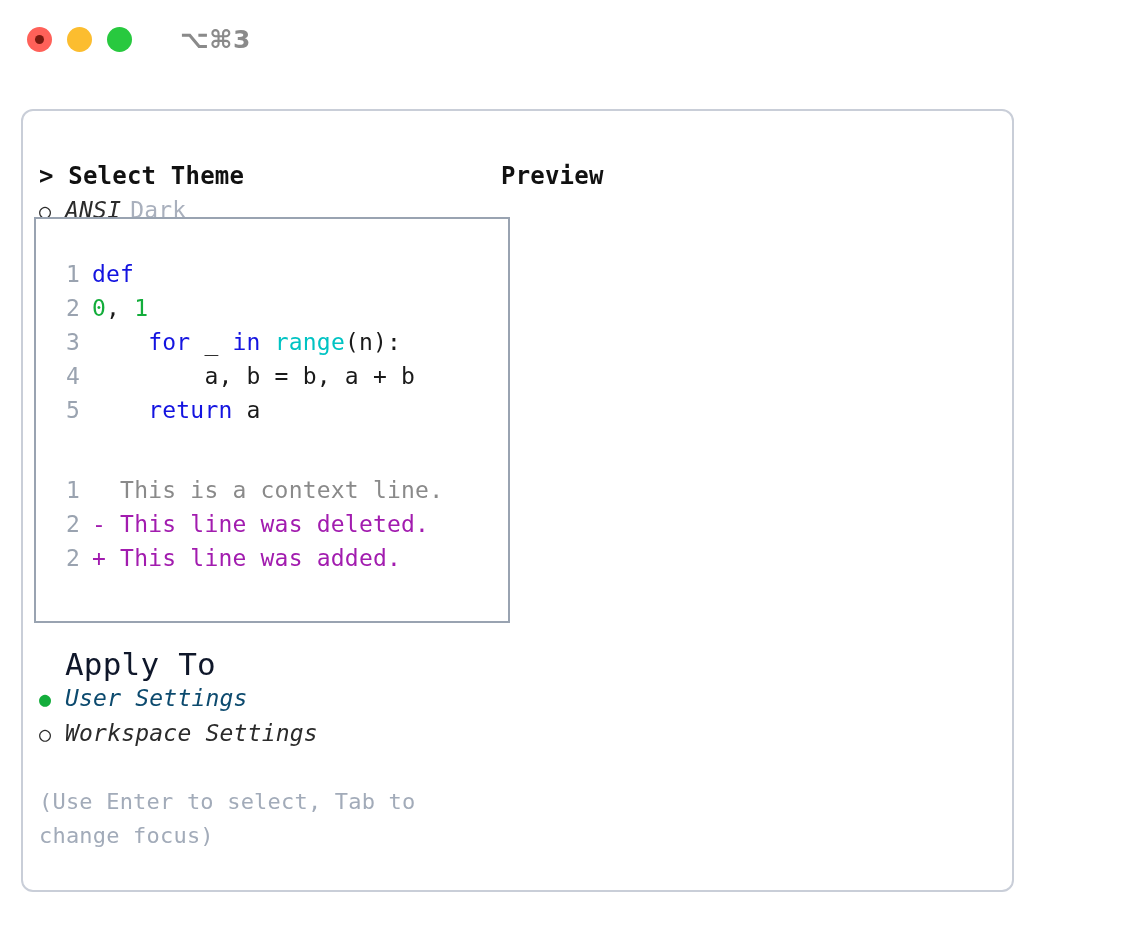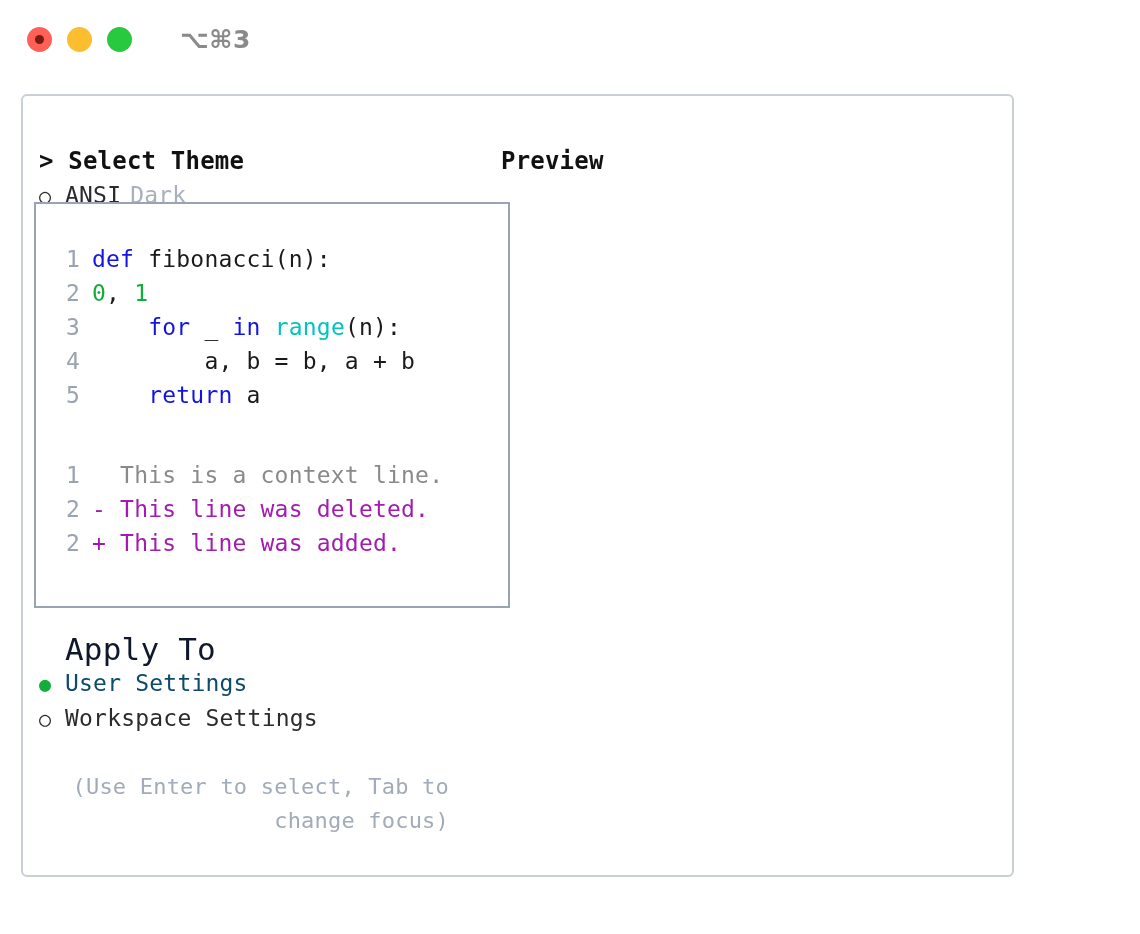--- a/index.html
+++ b/index.html
@@ -58,25 +58,25 @@
     font-weight: bold;
     color: #8a8a8a;
     letter-spacing: 0.5px;
     font-family: "DejaVu Sans", "Liberation Sans", sans-serif;
   }
 
   
   .dialog {
     position: absolute;
     left: 21px;
-    top: 94px;
+    top: 109px;
     width: 993px;
     height: 783px;
     border: 2px solid #c9ced8;
-    border-radius: 6px;
+    border-radius: 12px;
     background: #ffffff;
   }
 
   .columns {
     position: absolute;
     left: 0; top: 0;
     width: 100%; height: 100%;
   }
 
   
@@ -105,21 +105,21 @@
     letter-spacing: 0.2px;
   }
   .marker {
     display: inline-block;
     width: 26px;
     flex: 0 0 26px;
     font-size: 20px;
     color: #2b2b2b;
   }
   .marker.selected { color: #13ad3b; }
-  .opt-label { color: #2b2b2b; }
+  .opt-label { color: #2b2b2b; font-style: italic; }
   .opt-row.selected .opt-label { color: #0c4a6e; }
   .opt-suffix { color: #a9b0bd; margin-left: 9px; }
 
   .section-head {
     font-size: 31px;
     font-weight: normal;
     color: #0f172a;
     line-height: 34px;
     padding-left: 26px;
     letter-spacing: 0.2px;
@@ -128,21 +128,20 @@
 
   .spacer-sm { height: 34px; }
   .spacer-md { height: 34px; }
 
   .hint {
     font-size: 22px;
     color: #a2abb9;
     line-height: 34px;
     width: 410px;
     letter-spacing: 0.2px;
-    text-align: right;
   }
 
   
   .right-col {
     position: absolute;
     left: 478px;
     top: 48px;
     width: 500px;
   }
   .preview-title {
@@ -238,21 +237,21 @@
         <div class="hint">(Use Enter to select, Tab to change focus)</div>
       </div>
 
       <div class="right-col">
         <div class="preview-title">Preview</div>
       </div>
 
       <div class="preview-box">
         <div class="code-area">
           <div id="code-lines">
-              <div class="code-line"><span class="ln">1</span><span class="tok-kw">def </span><span class="tok-txt">fibonacci(n):</span></div>
+              <div class="code-line"><span class="ln">1</span><span class="tok-kw">def </span></div>
               <div class="code-line"><span class="ln">2</span><span class="tok-num">0</span><span class="tok-txt">, </span><span class="tok-num">1</span></div>
               <div class="code-line"><span class="ln">3</span><span class="tok-txt">    </span><span class="tok-kw">for</span><span class="tok-txt"> _ </span><span class="tok-kw">in</span><span class="tok-txt"> </span><span class="tok-fn">range</span><span class="tok-txt">(n):</span></div>
               <div class="code-line"><span class="ln">4</span><span class="tok-txt">        a, b = b, a + b</span></div>
               <div class="code-line"><span class="ln">5</span><span class="tok-txt">    </span><span class="tok-kw">return</span><span class="tok-txt"> a</span></div>
             </div>
           <div class="code-gap"></div>
           <div id="diff-lines">
               <div class="code-line"><span class="ln">1</span><span class="tok-ctx">  This is a context line.</span></div>
               <div class="code-line"><span class="ln">2</span><span class="tok-del">- This line was deleted.</span></div>
               <div class="code-line"><span class="ln">2</span><span class="tok-add">+ This line was added.</span></div>

